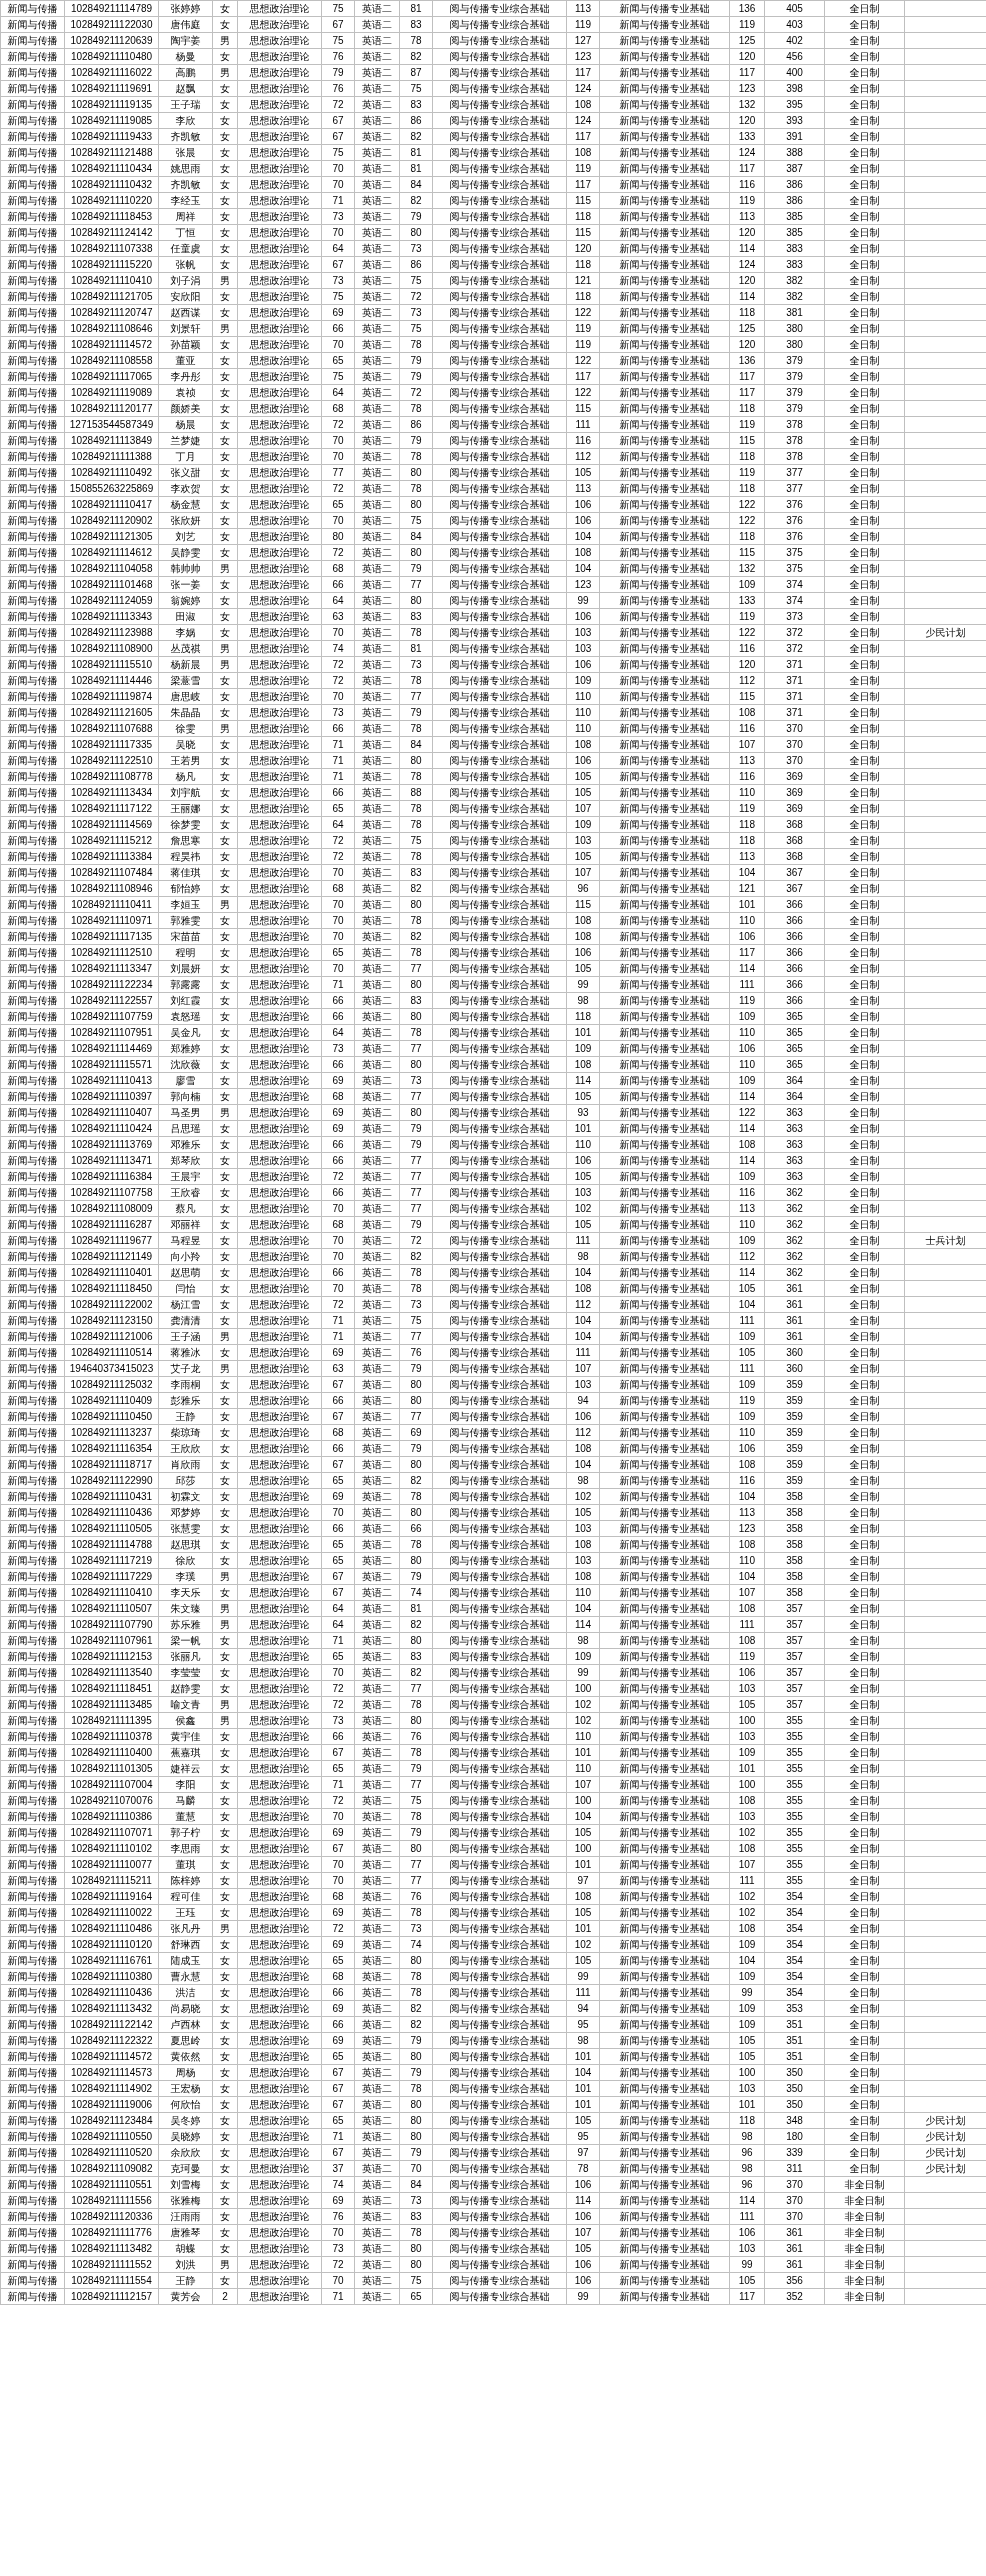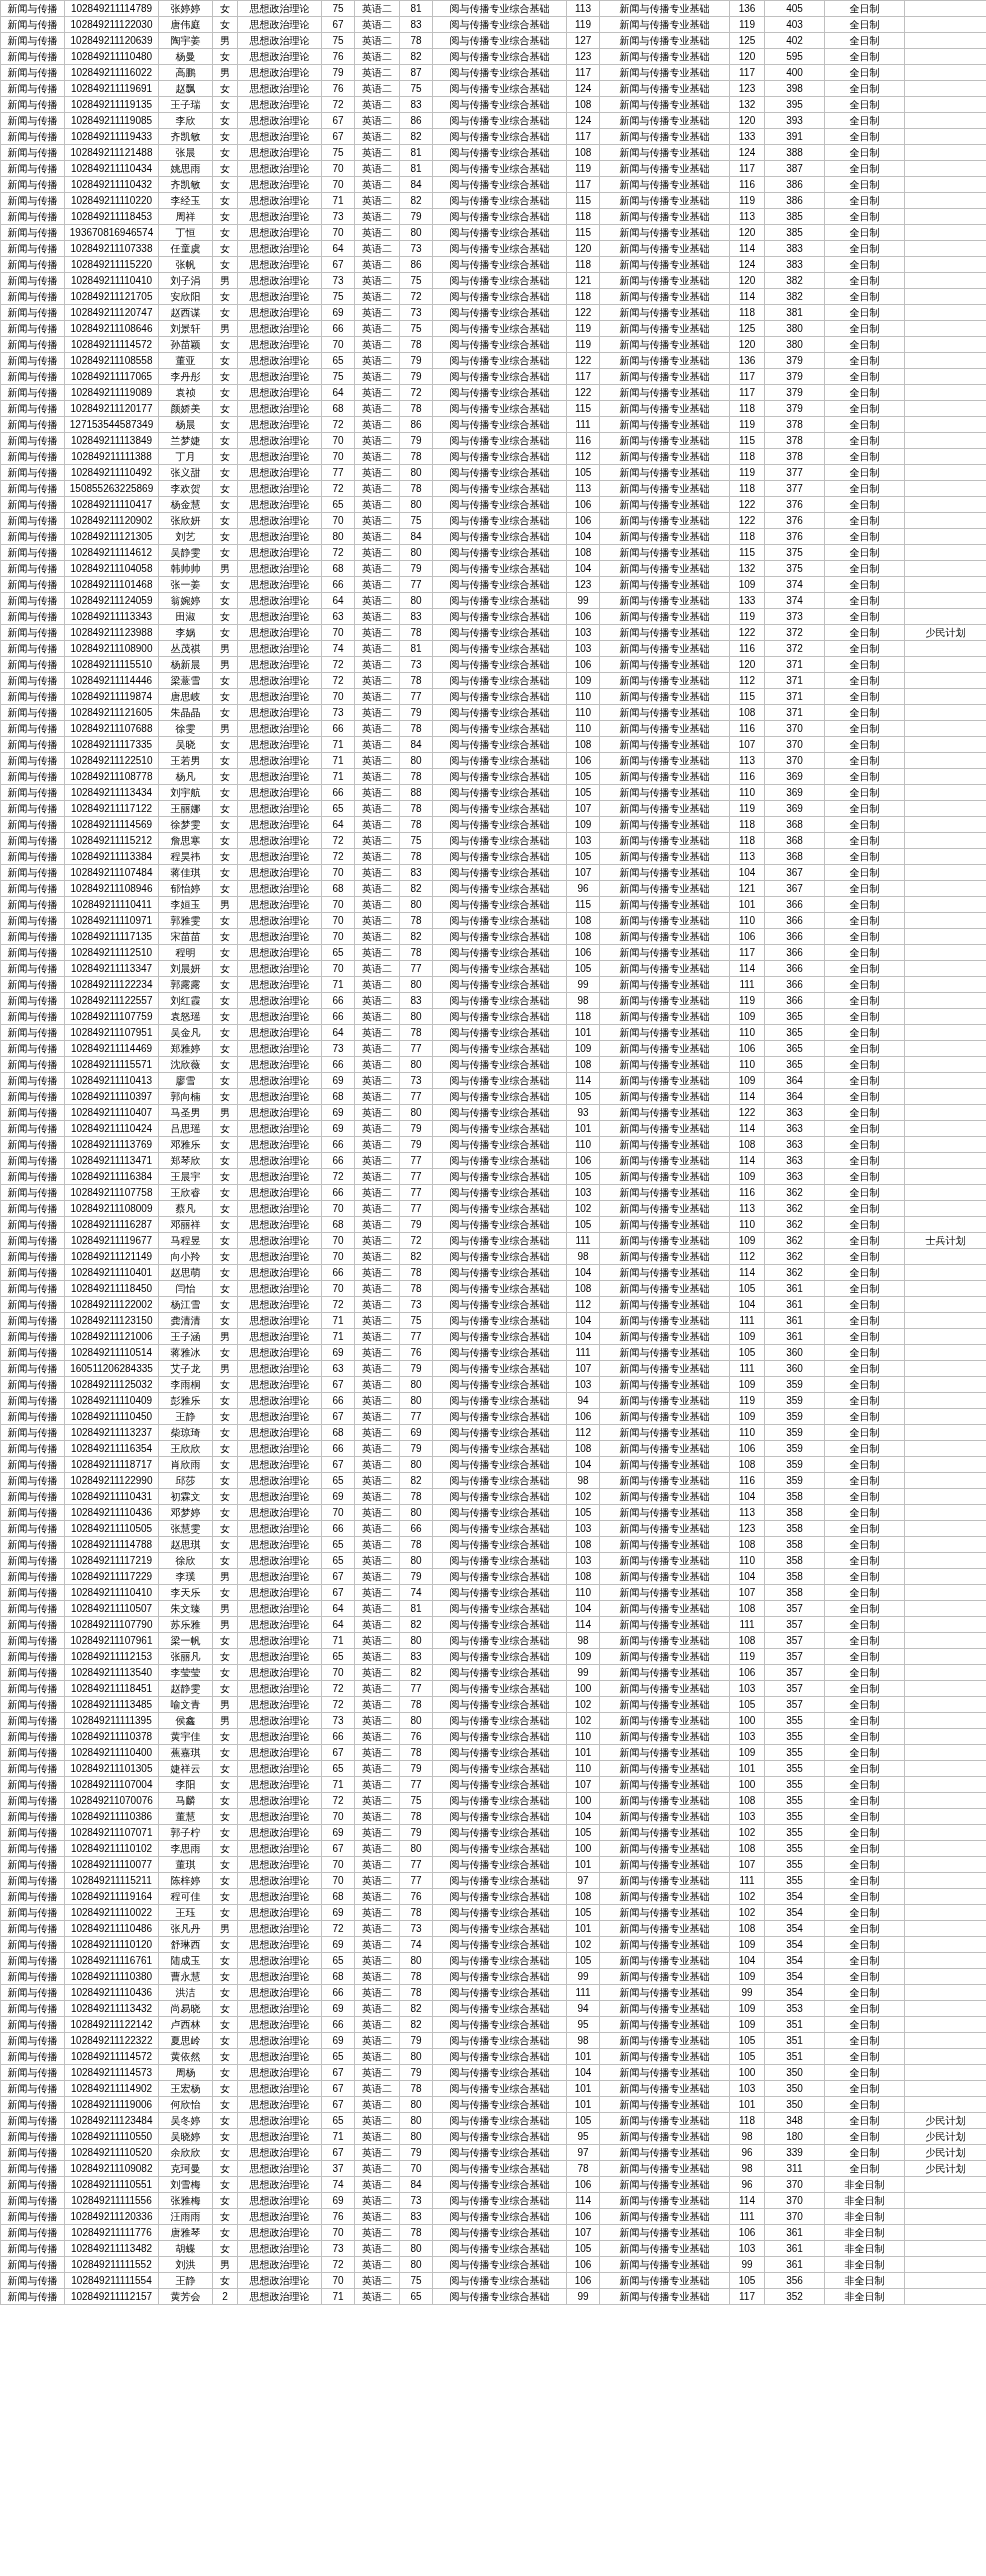--- a/index.html
+++ b/index.html
@@ -95,21 +95,21 @@
           <td class="name">杨曼</td>
           <td class="sex">女</td>
           <td class="subject">思想政治理论</td>
           <td class="s1">76</td>
           <td class="sub2">英语二</td>
           <td class="s2">82</td>
           <td class="prog">阅与传播专业综合基础</td>
           <td class="s3">123</td>
           <td class="prog2">新闻与传播专业基础</td>
           <td class="total">120</td>
-          <td class="mode">595</td>
+          <td class="mode">456</td>
           <td class="note">全日制</td>
           <td class="undefined"></td>
         </tr>
         <tr>
           <td class="major">新闻与传播</td>
           <td class="sid">102849211116022</td>
           <td class="name">高鹏</td>
           <td class="sex">男</td>
           <td class="subject">思想政治理论</td>
           <td class="s1">79</td>
@@ -271,21 +271,21 @@
           <td class="prog">阅与传播专业综合基础</td>
           <td class="s3">118</td>
           <td class="prog2">新闻与传播专业基础</td>
           <td class="total">113</td>
           <td class="mode">385</td>
           <td class="note">全日制</td>
           <td class="undefined"></td>
         </tr>
         <tr>
           <td class="major">新闻与传播</td>
-          <td class="sid">193670816946574</td>
+          <td class="sid">102849211124142</td>
           <td class="name">丁恒</td>
           <td class="sex">女</td>
           <td class="subject">思想政治理论</td>
           <td class="s1">70</td>
           <td class="sub2">英语二</td>
           <td class="s2">80</td>
           <td class="prog">阅与传播专业综合基础</td>
           <td class="s3">115</td>
           <td class="prog2">新闻与传播专业基础</td>
           <td class="total">120</td>
@@ -1478,21 +1478,21 @@
           <td class="prog">阅与传播专业综合基础</td>
           <td class="s3">111</td>
           <td class="prog2">新闻与传播专业基础</td>
           <td class="total">105</td>
           <td class="mode">360</td>
           <td class="note">全日制</td>
           <td class="undefined"></td>
         </tr>
         <tr>
           <td class="major">新闻与传播</td>
-          <td class="sid">160511206284335</td>
+          <td class="sid">194640373415023</td>
           <td class="name">艾子龙</td>
           <td class="sex">男</td>
           <td class="subject">思想政治理论</td>
           <td class="s1">63</td>
           <td class="sub2">英语二</td>
           <td class="s2">79</td>
           <td class="prog">阅与传播专业综合基础</td>
           <td class="s3">107</td>
           <td class="prog2">新闻与传播专业基础</td>
           <td class="total">111</td>

